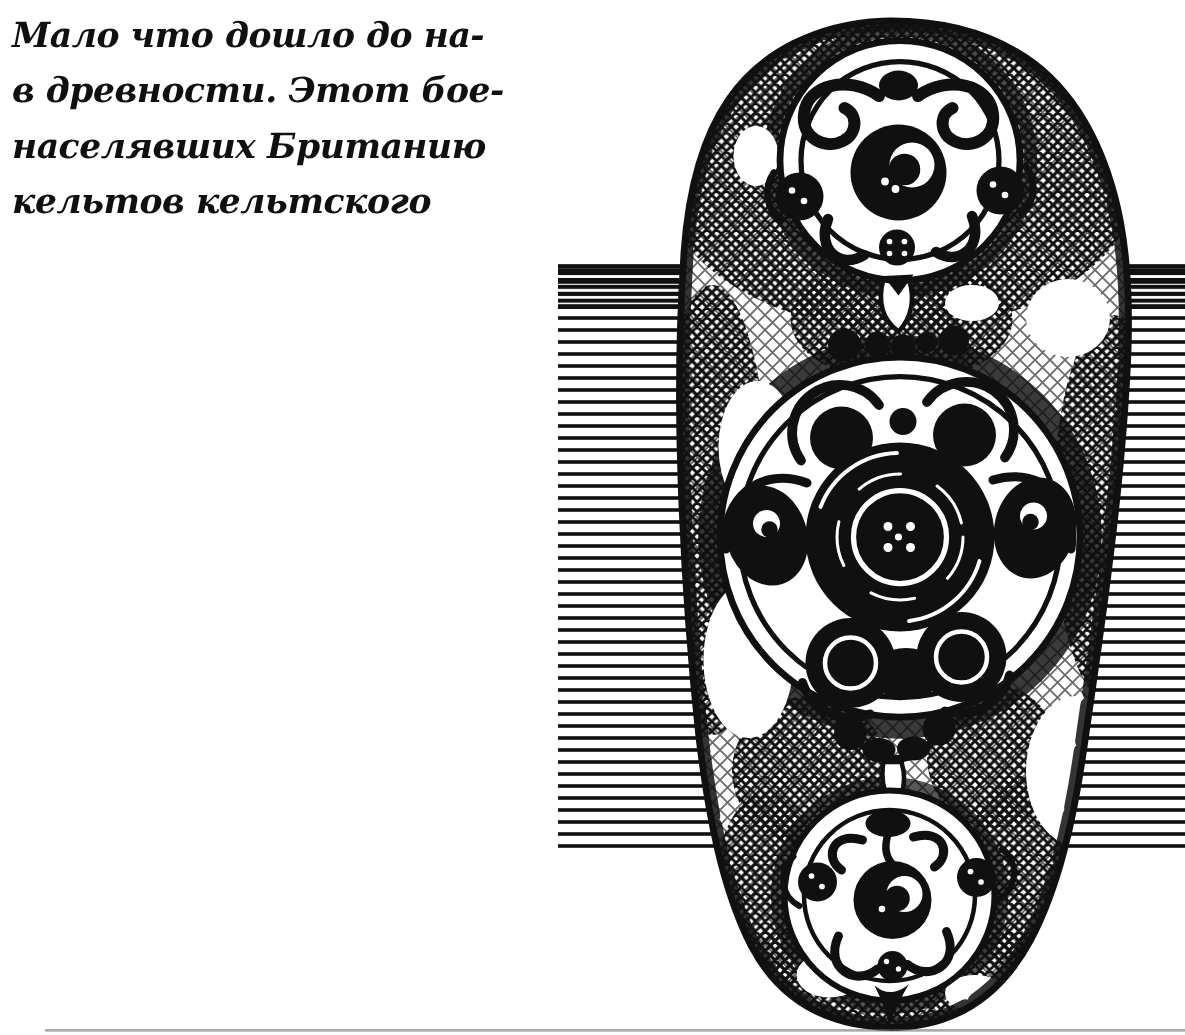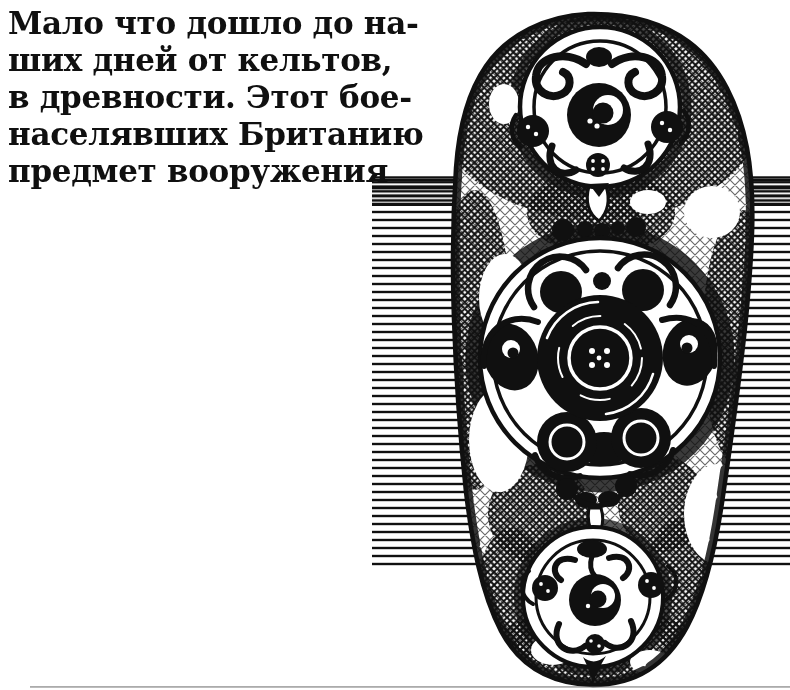--- a/index.html
+++ b/index.html
@@ -1,44 +1,43 @@
 <!DOCTYPE html>
 <html style="--ink: #101010; --paper: #ffffff;"><head>
 <meta charset="utf-8">
 <style>
   :root{ --ink:#101010; --paper:#ffffff; }
   html,body{margin:0;padding:0;background:var(--paper);}
   .page{position:relative;width:790px;height:690px;overflow:hidden;background:var(--paper);}
   .caption{
     position:absolute;left:8px;top:5px;width:352px;z-index:2;
     font-family:"DejaVu Serif","Liberation Serif",serif;
-    font-weight:700;
-    font-size:31px;line-height:37px;color:var(--ink);
+    font-style:italic;font-weight:700;
+    font-size:23px;line-height:37px;color:var(--ink);
     letter-spacing:-0.3px;
   }
   .caption .cap-line{display:block;white-space:nowrap;}
   .figure{position:absolute;left:0;top:0;width:790px;height:690px;}
   svg{display:block;}
   .fI{fill:var(--ink);}
   .fP{fill:var(--paper);}
   .nf{fill:none;}
   .sI{stroke:var(--ink);stroke-linecap:round;stroke-linejoin:round;}
   .sP{stroke:var(--paper);stroke-linecap:round;stroke-linejoin:round;}
 </style>
 </head>
 <body>
 
 <div class="page">
 
   <div class="caption">
     <span class="cap-line">Мало что дошло до на-</span>
-    <span class="cap-line">ших дней от кельтов,</span>
     <span class="cap-line">в древности. Этот бое-</span>
     <span class="cap-line">населявших Британию</span>
-    <span class="cap-line">предмет вооружения</span>
+    <span class="cap-line">кельтов кельтского</span>
   </div>
 
   <div class="figure">
   <svg viewBox="0 0 790 690" width="790" height="690" aria-hidden="true">
     <defs>
       <clipPath id="clipShield">
         <path d="M 588 14 C 546 16 508 34 486 66 C 468 92 459 126 456 168 C 453 214 452 266 454 320 C 456 380 460 436 466 492 C 472 542 481 592 501 631 C 519 665 549 684 593 685 C 638 685 668 662 687 627 C 706 591 716 546 723 496 C 732 434 741 372 747 308 C 752 252 756 196 747 148 C 739 106 721 66 689 42 C 662 22 628 13 588 14 Z"></path>
       </clipPath>
       <pattern id="hband" width="8" height="8" patternUnits="userSpaceOnUse">
         <rect class="fI" x="0" y="2.8" width="8" height="2.4"></rect>

